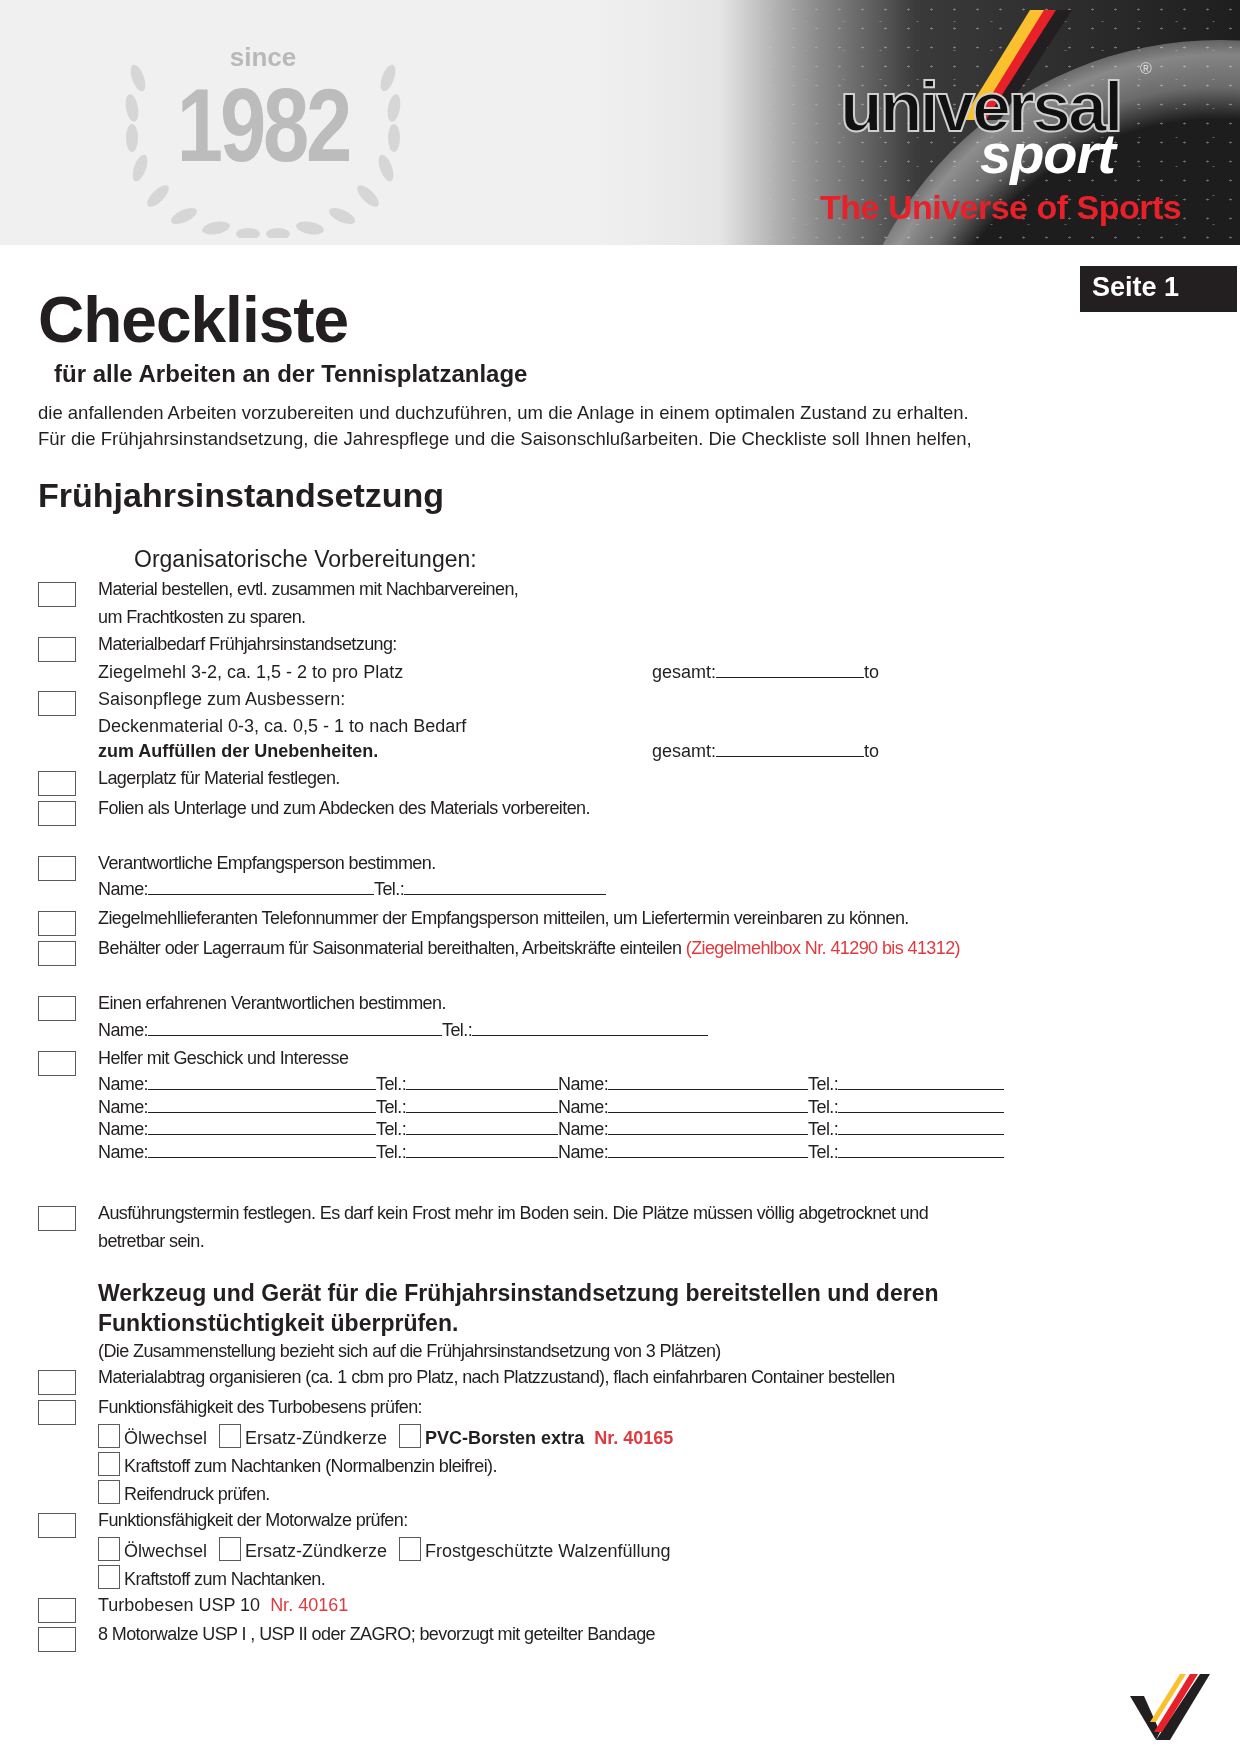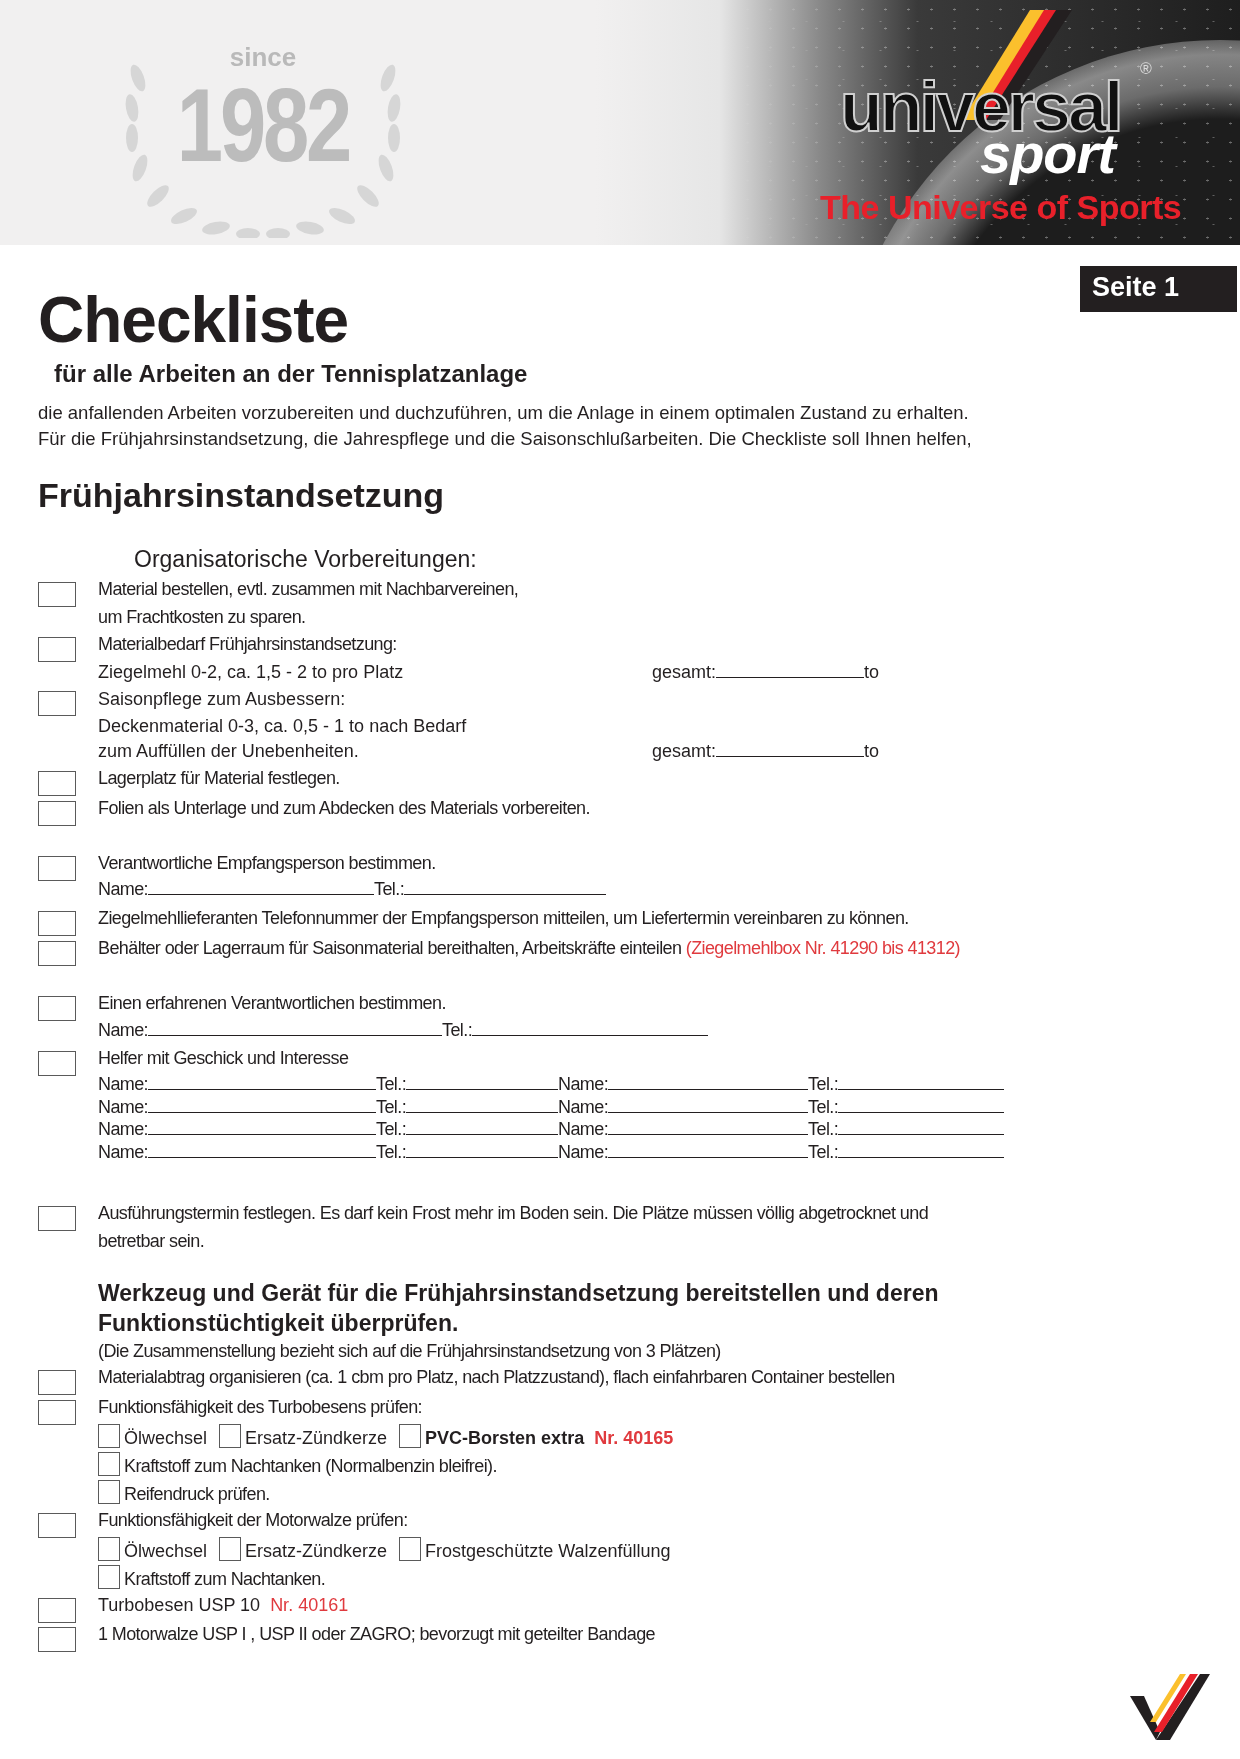--- a/index.html
+++ b/index.html
@@ -108,29 +108,29 @@
 <h2 class="section-title">Frühjahrsinstandsetzung</h2>
 
 <div class="row heading-row" style="top:548px;margin-left:36px;">Organisatorische Vorbereitungen:</div>
 
 <div class="cb" style="top:582px;"></div>
 <div class="row narrow" style="top:578px;">Material bestellen, evtl. zusammen mit Nachbarvereinen,</div>
 <div class="row narrow" style="top:606px;">um Frachtkosten zu sparen.</div>
 
 <div class="cb" style="top:637px;"></div>
 <div class="row narrow" style="top:633px;">Materialbedarf Frühjahrsinstandsetzung:</div>
-<div class="row" style="top:661px;">Ziegelmehl 0-2, ca. 1,5 - 2 to pro Platz</div>
+<div class="row" style="top:661px;">Ziegelmehl 3-2, ca. 1,5 - 2 to pro Platz</div>
 <div class="gesamt" style="top:661px;">
   <span>gesamt:</span><span class="blank" style="width:148px;"></span><span>to</span>
 </div>
 
 <div class="cb" style="top:691px;"></div>
 <div class="row" style="top:688px;">Saisonpflege zum Ausbessern:</div>
 <div class="row" style="top:715px;">Deckenmaterial 0-3, ca. 0,5 - 1 to nach Bedarf</div>
-<div class="row" style="top:740px;">zum Auffüllen der Unebenheiten.</div>
+<div class="row" style="top:740px;font-weight:bold;">zum Auffüllen der Unebenheiten.</div>
 <div class="gesamt" style="top:740px;">
   <span>gesamt:</span><span class="blank" style="width:148px;"></span><span>to</span>
 </div>
 
 <div class="cb" style="top:771px;"></div>
 <div class="row narrow" style="top:767px;">Lagerplatz für Material festlegen.</div>
 
 <div class="cb" style="top:801px;"></div>
 <div class="row narrow" style="top:797px;">Folien als Unterlage und zum Abdecken des Materials vorbereiten.</div>
 
@@ -187,20 +187,20 @@
 
 <div class="row" style="top:1537px;">
   <span class="opt"><span class="cb-small"></span><span>Ölwechsel</span></span><span class="opt"><span class="cb-small"></span><span>Ersatz-Zündkerze</span></span><span class="opt"><span class="cb-small"></span><span>Frostgeschützte Walzenfüllung</span></span>
 </div>
 <div class="row narrow" style="top:1565px;"><span class="cb-small"></span><span>Kraftstoff zum Nachtanken.</span></div>
 
 <div class="cb" style="top:1598px;"></div>
 <div class="row" style="top:1594px;"><span>Turbobesen USP 10</span>&nbsp;&nbsp;<span class="red">Nr. 40161</span></div>
 
 <div class="cb" style="top:1627px;"></div>
-<div class="row narrow" style="top:1623px;">1 Motorwalze USP I , USP II oder ZAGRO; bevorzugt mit geteilter Bandage</div>
+<div class="row narrow" style="top:1623px;">8 Motorwalze USP I , USP II oder ZAGRO; bevorzugt mit geteilter Bandage</div>
 
 <svg class="footer-check" viewBox="0 0 80 80">
   <polygon points="0,26 14,26 30,62 26,70" fill="#231f20"></polygon>
   <polygon points="26,70 40,70 80,4 70,4" fill="#231f20"></polygon>
   <polygon points="24,62 32,62 68,4 60,4" fill="#e8202a"></polygon>
   <polygon points="20,52 26,52 56,4 50,4" fill="#fbc02d"></polygon>
 </svg>
 
 </body></html>

